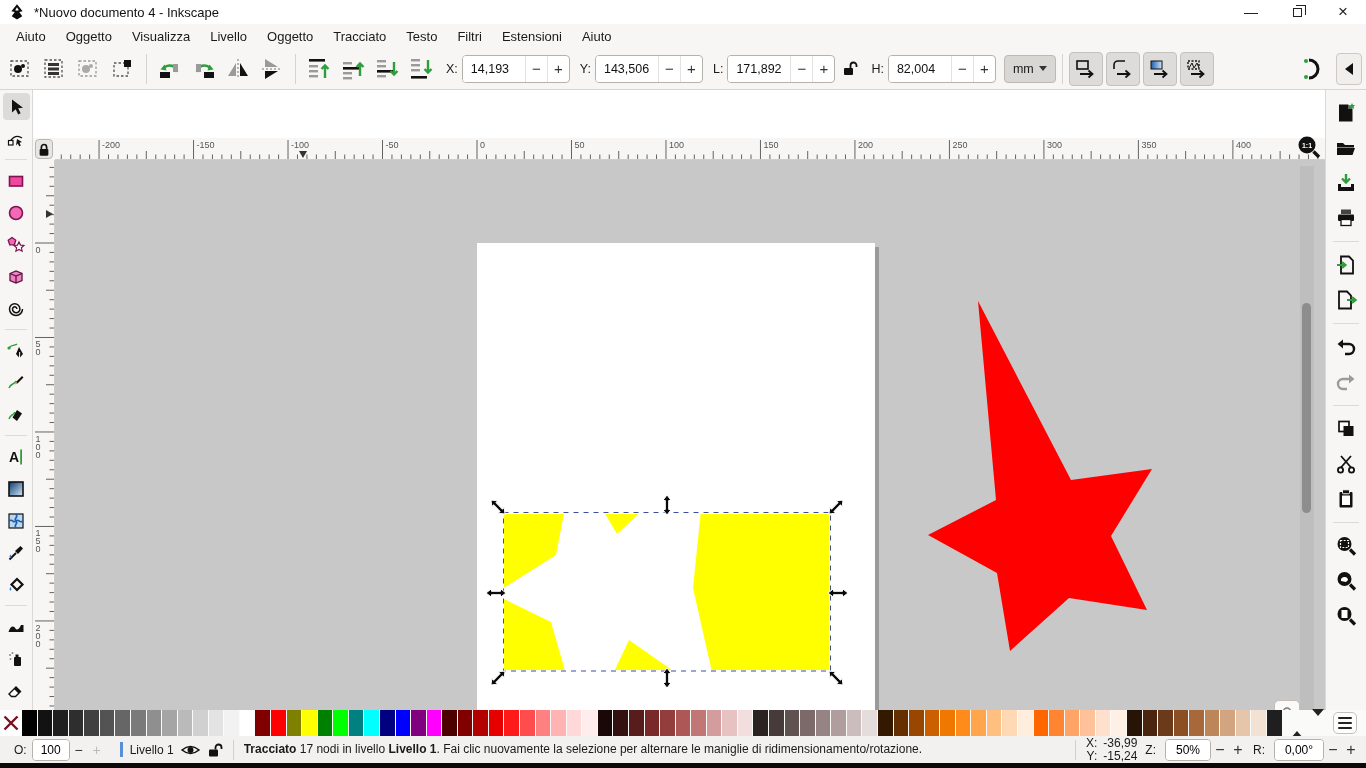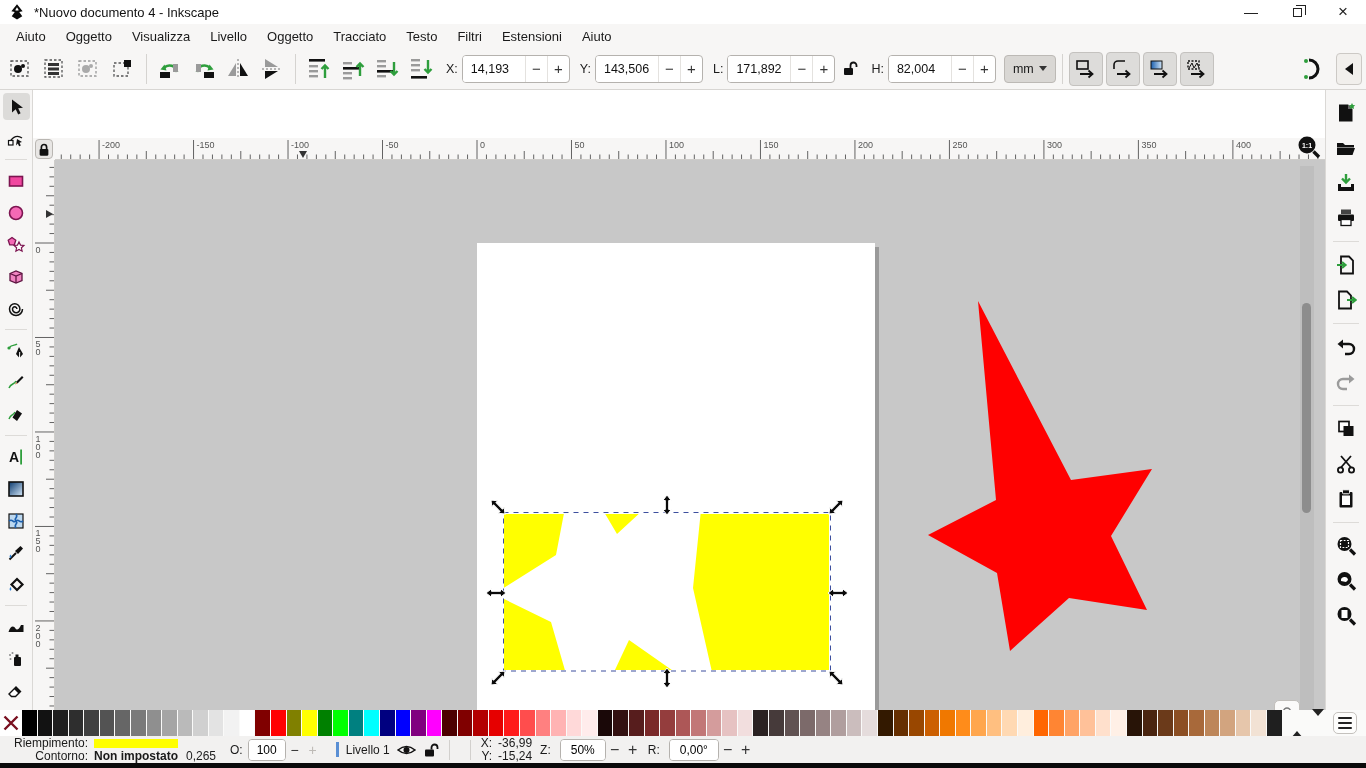--- a/index.html
+++ b/index.html
@@ -911,31 +911,20 @@
     <div><span class="chev-down"></span></div>
     <div class="pal-menu">
         <div></div>
         <div></div>
         <div></div>
       </div>
   </div>
 </div>
 
 <div class="statusbar">
-  <div class="fs-block">
-    <div class="fs-row">
-      <span class="fs-label">Riempimento:</span>
-      <span class="fill-swatch" id="fill-swatch" style="background: rgb(255, 255, 0);"></span>
-    </div>
-    <div class="fs-row">
-      <span class="fs-label">Contorno:</span>
-      <span class="bold">Non impostato</span>
-      <span class="sw-val">0,265</span>
-    </div>
-  </div>
   <div class="o-block">
     <span>O:</span>
     <div class="mini-spin">
       <input value="100" style="">
     </div>
     <div class="mini-btn">−</div>
     <div class="mini-btn dis">+</div>
   </div>
   <div class="layer-block">
     <span class="layer-bar"></span>
@@ -947,20 +936,23 @@
         </svg>
     </span>
     <span>
       <svg width="16" height="16" viewBox="0 0 16 16">
           <rect x="2" y="7.5" width="9" height="7" rx="1" fill="#111"></rect>
           <path d="M8.5 7.5 V5.5 a3 3 0 0 1 6 0 V7" fill="none" stroke="#111" stroke-width="1.8"></path>
         </svg>
     </span>
   </div>
   <div class="sb-sep"></div>
+  <div class="message">
+    <span class="bold">Tracciato</span><span> 17 nodi in livello </span><span class="bold">Livello 1</span><span>. Fai clic nuovamente la selezione per alternare le maniglie di ridimensionamento/rotazione.</span>
+  </div>
   <div class="sb-sep"></div>
   <div class="xy-block">
     <span>X:</span>
       <span>-36,99</span>
     <span>Y:</span>
       <span>-15,24</span>
   </div>
   <div class="zr-block">
     <span class="zr-label">Z:</span>
     <div class="mini-spin">

